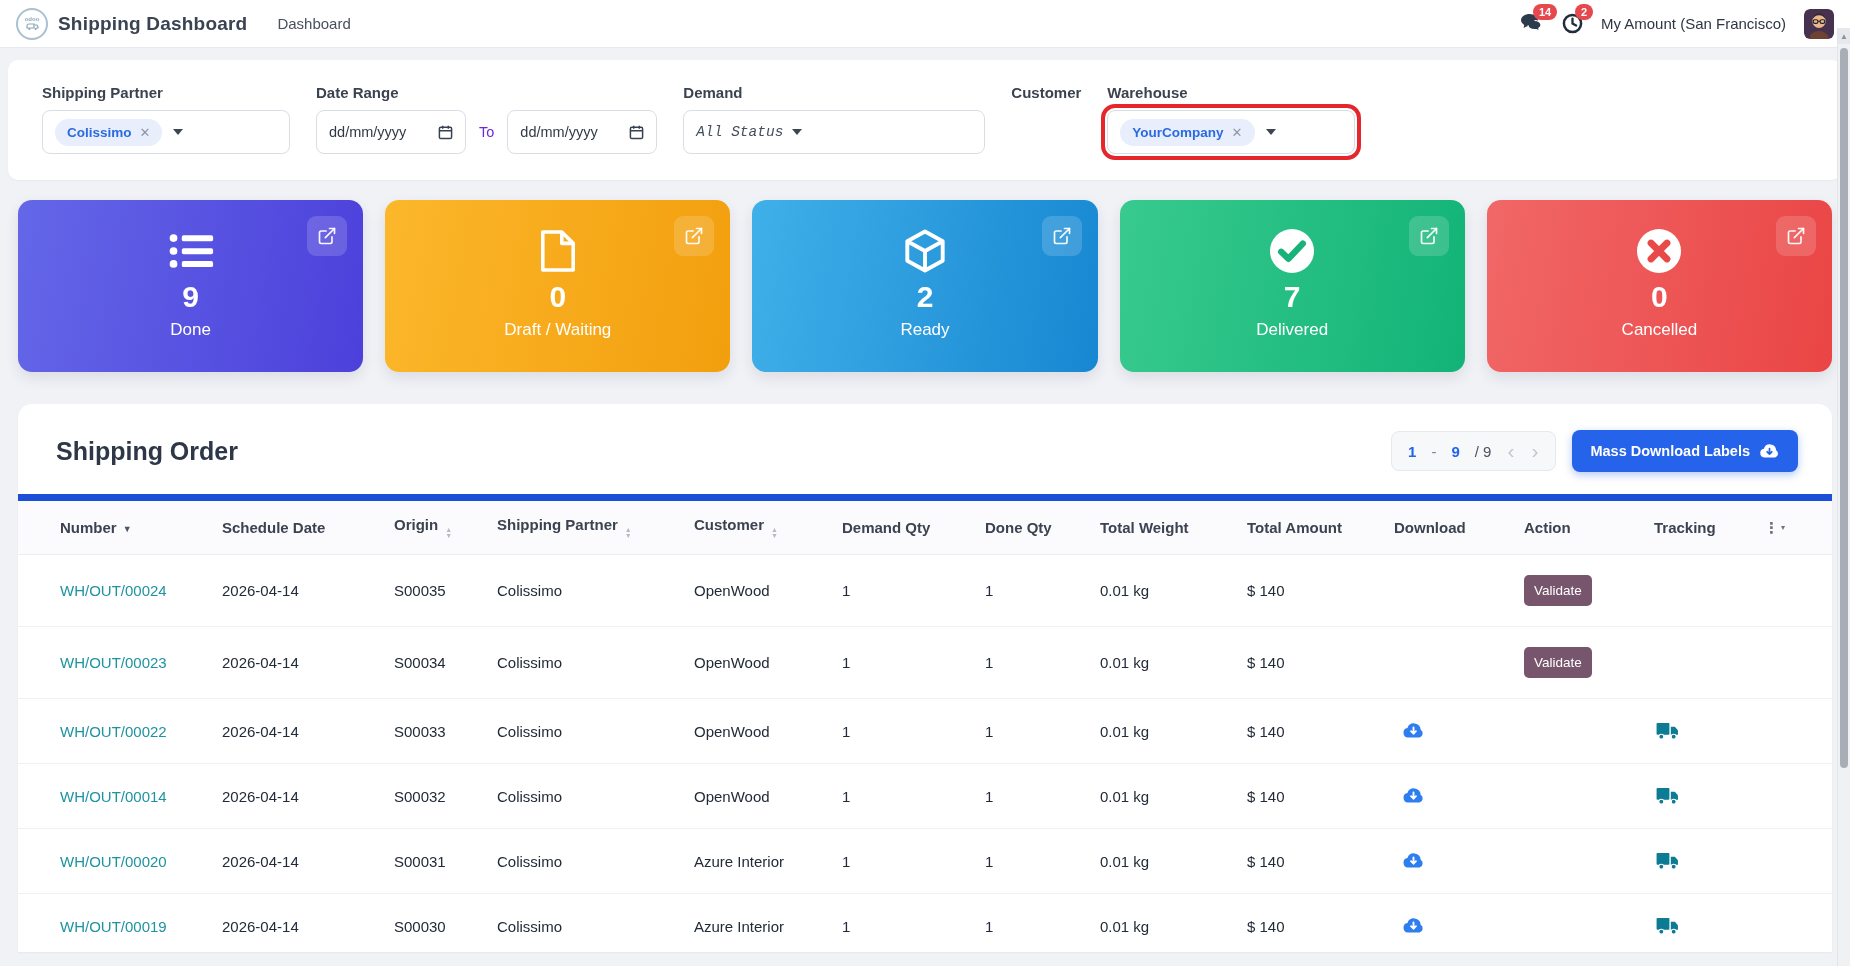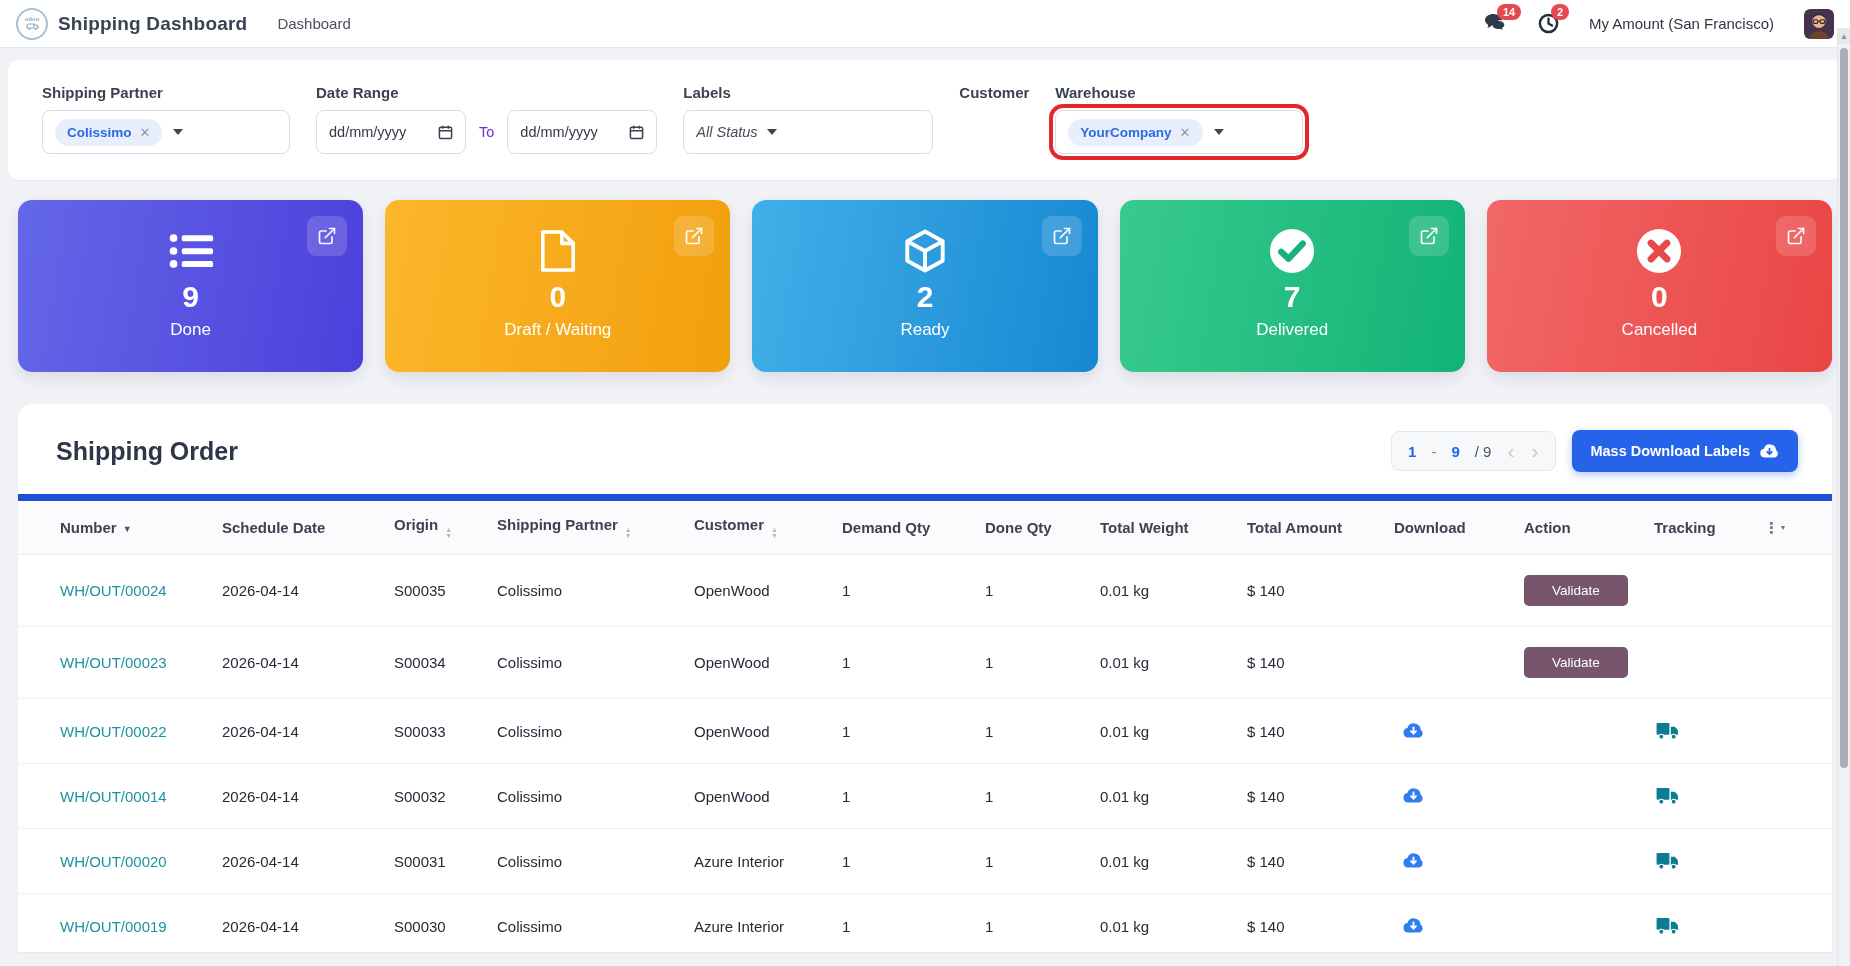--- a/index.html
+++ b/index.html
@@ -6,40 +6,40 @@
   html,body { width:1850px; height:966px; overflow:hidden; }
   body { font-family:"Liberation Sans","DejaVu Sans",sans-serif; background:#f1f2f6; color:#222b38; }
 
   
   .topbar { height:48px; background:#fff; border-bottom:1px solid #e7e9ef; display:flex; align-items:center; padding:0 16px; position:relative; z-index:5; }
   .brand { display:flex; align-items:center; gap:10px; }
   .logo-circle { width:32px; height:32px; border:2px solid #a9c0d2; border-radius:50%; display:flex; flex-direction:column; align-items:center; justify-content:center; background:#fff; }
   .logo-circle .logo-word { font-size:6px; font-weight:bold; color:#8ba7bc; line-height:6px; }
   .app-title { font-size:19px; font-weight:bold; color:#3a4352; letter-spacing:.2px; }
   .nav-item { margin-left:30px; font-size:15px; color:#49505e; cursor:pointer; }
-  .topbar-right { margin-left:auto; display:flex; align-items:center; gap:30px; }
+  .topbar-right { margin-left:auto; display:flex; align-items:center; gap:18px; }
   .icon-badge-wrap { position:relative; display:flex; align-items:center; cursor:pointer; }
   .badge { position:absolute; top:-9px; left:13px; background:var(--badge-red); color:#fff; font-size:11px; font-weight:bold; border-radius:999px; padding:2px 6px; line-height:12px; }
   .company-name { font-size:15px; color:#2e3644; }
   .avatar { width:30px; height:30px; border-radius:6px; overflow:hidden; cursor:pointer; }
 
   
   .filters-panel { margin:12px 8px 0; background:#fff; border-radius:10px; padding:24px 34px 26px; display:flex; gap:26px; box-shadow:0 1px 2px rgba(20,30,60,.04); }
   .filter-group { display:flex; flex-direction:column; }
   .filter-label { font-size:15px; font-weight:bold; color:#3b4350; margin-bottom:9px; }
   .f-input { height:44px; background:#fff; border:1px solid #d9dde6; border-radius:8px; display:flex; align-items:center; padding:0 12px; }
   .tag-pill { display:inline-flex; align-items:center; gap:8px; background:var(--pill-bg); color:var(--pill-text); font-size:13.5px; font-weight:bold; border-radius:999px; padding:6px 12px; cursor:default; }
   .pill-x { color:#8d96a8; font-weight:bold; font-size:13px; cursor:pointer; }
   .caret { width:0; height:0; border-left:5px solid transparent; border-right:5px solid transparent; border-top:6px solid #3f4552; margin-left:11px; cursor:pointer; }
   .date-range-row { display:flex; align-items:center; }
   .date-input { width:150px; justify-content:space-between; cursor:text; }
   .date-ph { font-size:14.5px; color:#333a46; }
   .to-sep { margin:0 13px; font-size:14.5px; color:#6d28d9; }
   .select-ph { font-size:14.5px; font-style:italic; color:#454d5b; }
-  .w-status { width:250px; } .w-customer { width:250px; } .w-partner { width:248px; } .w-warehouse { width:248px; }
+  .w-status { width:302px;font-family:Liberation Mono, monospace; } .w-customer { width:250px; } .w-partner { width:248px; } .w-warehouse { width:248px; }
   .hl-red { outline:4px solid var(--highlight-red); outline-offset:2px; }
 
   
   .stat-cards { margin:20px 18px 0; display:flex; gap:22px; }
   .stat-card { flex:1; height:172px; border-radius:14px; position:relative; color:#fff; display:flex; flex-direction:column; align-items:center; padding-top:24px; box-shadow:0 6px 14px rgba(30,40,80,.10); cursor:pointer; }
   .stat-icon { height:54px; display:flex; align-items:center; justify-content:center; }
   .stat-value { font-size:30px; font-weight:bold; margin-top:2px; }
   .stat-label { font-size:17px; margin-top:6px; font-weight:500; }
   .popout-btn { position:absolute; top:16px; right:16px; width:40px; height:40px; border-radius:9px; background:rgba(255,255,255,.16); display:flex; align-items:center; justify-content:center; cursor:pointer; }
 
@@ -59,21 +59,21 @@
   table { width:100%; border-collapse:collapse; table-layout:fixed; margin-top:22px; }
   thead th { text-align:left; font-size:15px; font-weight:bold; color:#3b4350; padding:15px 8px; background:#fbfbfd; border-top:7px solid #1d4ed8; border-bottom:1px solid #eceef2; }
   thead th:first-child, tbody td:first-child { padding-left:42px; }
   tbody td { font-size:15px; color:#222b38; padding:20px 8px; border-bottom:1px solid #f0f1f4; height:61px; }
   .num-link { color:var(--link-teal); cursor:pointer; }
   .sort-desc { display:inline-block; margin-left:6px; font-size:9px; color:#4b5563; vertical-align:1px; }
   .sort-both { display:inline-flex; flex-direction:column; margin-left:7px; vertical-align:-2px; }
   .sort-both i { font-style:normal; font-size:7px; line-height:6px; color:#b6bac2; }
   .col-menu { color:#6b7280; font-weight:bold; font-size:15px; cursor:pointer; display:inline-flex; align-items:center; gap:2px; }
   .col-menu small { font-size:8px; color:#6b7280; }
-  .validate-btn { display:inline-block; background:var(--validate-plum); color:#fff; font-size:13.5px; padding:8px 28px; border-radius:5px; cursor:pointer; }
+  .validate-btn { display:inline-block; background:var(--validate-plum); color:#fff; font-size:13.5px; padding:8px 10px; border-radius:5px; cursor:pointer; }
   .icon-btn { display:inline-flex; cursor:pointer; padding:2px; }
 
   
   .scroll-track { position:fixed; top:28px; right:0; bottom:0; width:13px; background:#f0f1f3; border-left:1px solid #e4e5e9; z-index:10; }
   .scroll-up { height:16px; display:flex; align-items:center; justify-content:center; color:#8b9099; font-size:8px; background:#e7e8ec; cursor:pointer; }
   .scroll-thumb { position:absolute; top:20px; left:2px; width:8px; height:720px; border-radius:4px; background:#a9aeb6; cursor:grab; }
 </style>
 </head>
 <body>
 
@@ -148,21 +148,21 @@
         <span class="date-ph">dd/mm/yyyy</span>
         <svg width="15" height="15" viewBox="0 0 16 16">
             <rect x="1.5" y="2.5" width="13" height="12" rx="1.5" fill="none" stroke="#374151" stroke-width="1.6"></rect>
             <path d="M1.5 6h13M5 .8v3.2M11 .8v3.2" stroke="#374151" stroke-width="1.6"></path>
           </svg>
       </div>
     </div>
   </div>
 
   <div class="filter-group">
-    <span class="filter-label">Labels</span>
+    <span class="filter-label">Demand</span>
     <div class="f-input w-status">
       <span class="select-ph">All Status</span>
       <span class="caret" style="margin-left:9px"></span>
     </div>
   </div>
 
   <div class="filter-group">
     <span class="filter-label">Customer</span>
   </div>
 

